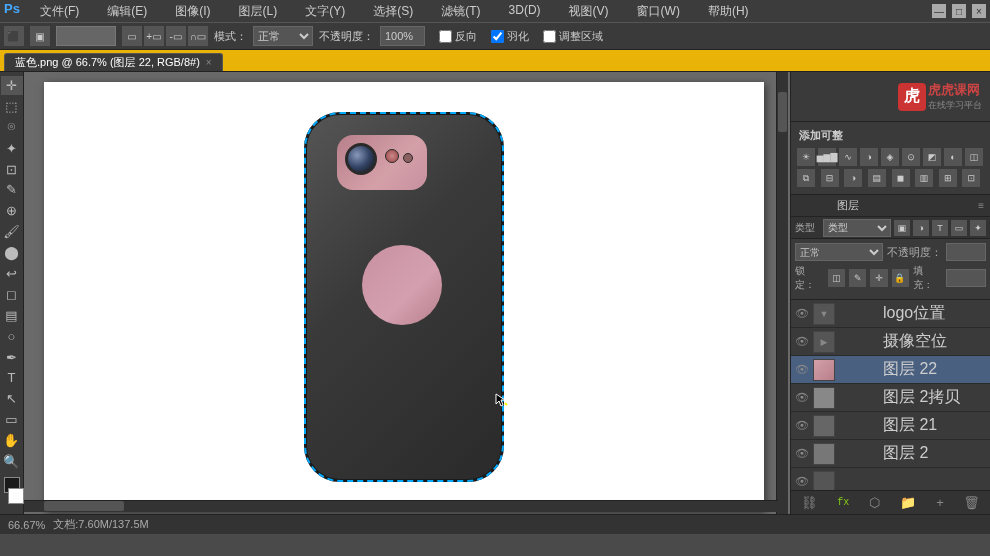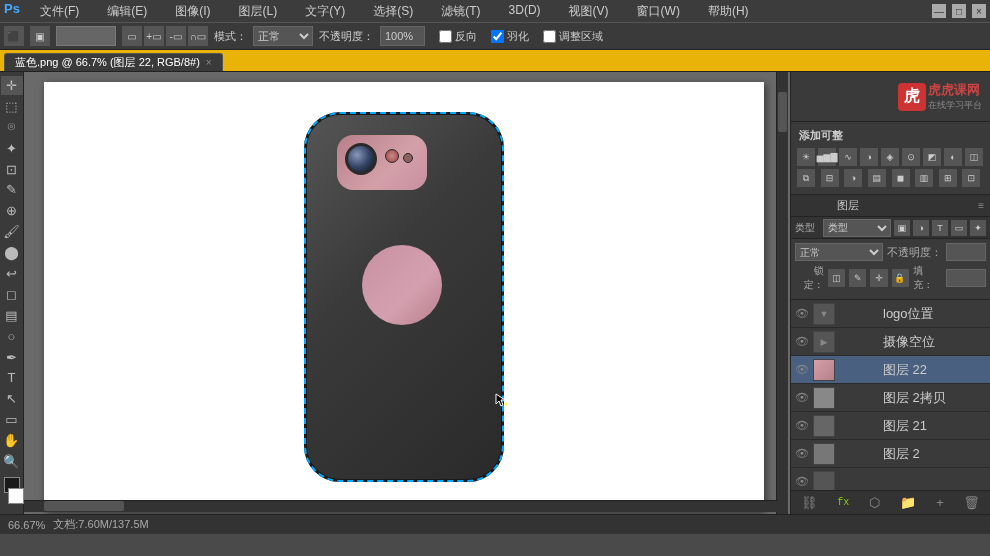--- a/index.html
+++ b/index.html
@@ -347,21 +347,21 @@
       width: 14px; font-size: 11px; text-align: center;
       color: #888; cursor: pointer;
     }
     .layer-thumb {
       width: 22px; height: 22px;
       background: #666;
       border: 1px solid #444;
       flex-shrink: 0;
     }
     .layer-name {
-      font-size: 13px;
+      font-size: 16px;
       color: #ccc;
       flex: 1;
       white-space: nowrap;
       overflow: hidden;
       text-overflow: ellipsis;
       padding-left: 44px;
     }
 
     
     #status-bar {
@@ -616,21 +616,21 @@
 
       <div id="layer-controls">
         <div class="ctrl-row">
           <select class="ctrl-select" style="flex:1;">
             <option>正常</option>
           </select>
           <span class="ctrl-label" style="width:auto;">不透明度：</span>
           <input class="ctrl-value" type="text" style="">
         </div>
         <div class="ctrl-row">
-          <span style="font-size:10px;color:#aaa;text-align:right;">锁定：</span>
+          <span style="font-size:10px;color:#aaa;">锁定：</span>
           <div class="lock-icon" title="锁定透明">◫</div>
           <div class="lock-icon" title="锁定图像">✎</div>
           <div class="lock-icon" title="锁定位置">✛</div>
           <div class="lock-icon" title="全部锁定">🔒</div>
           <span class="fill-val" style="margin-left:auto;">填充：</span>
           <input class="ctrl-value" type="text" style="">
         </div>
       </div>
 
       <div id="layer-list">

